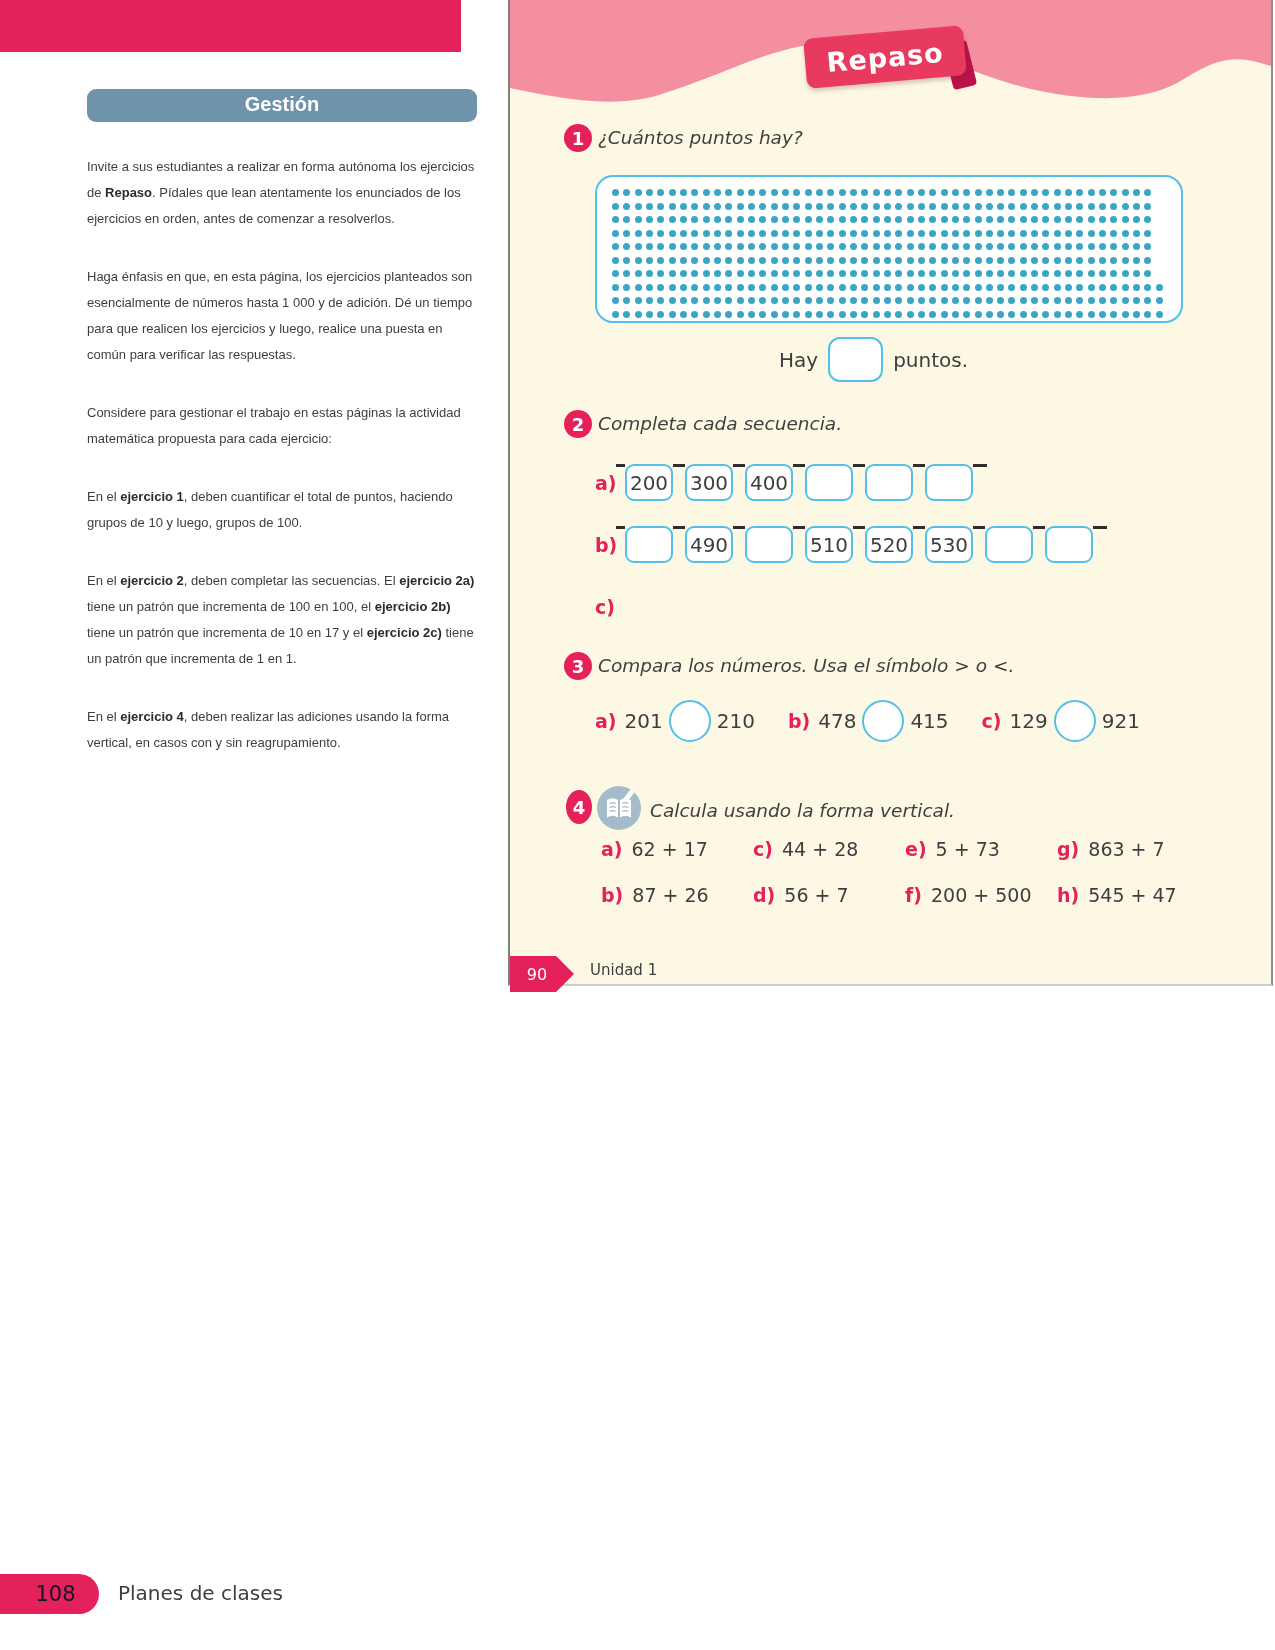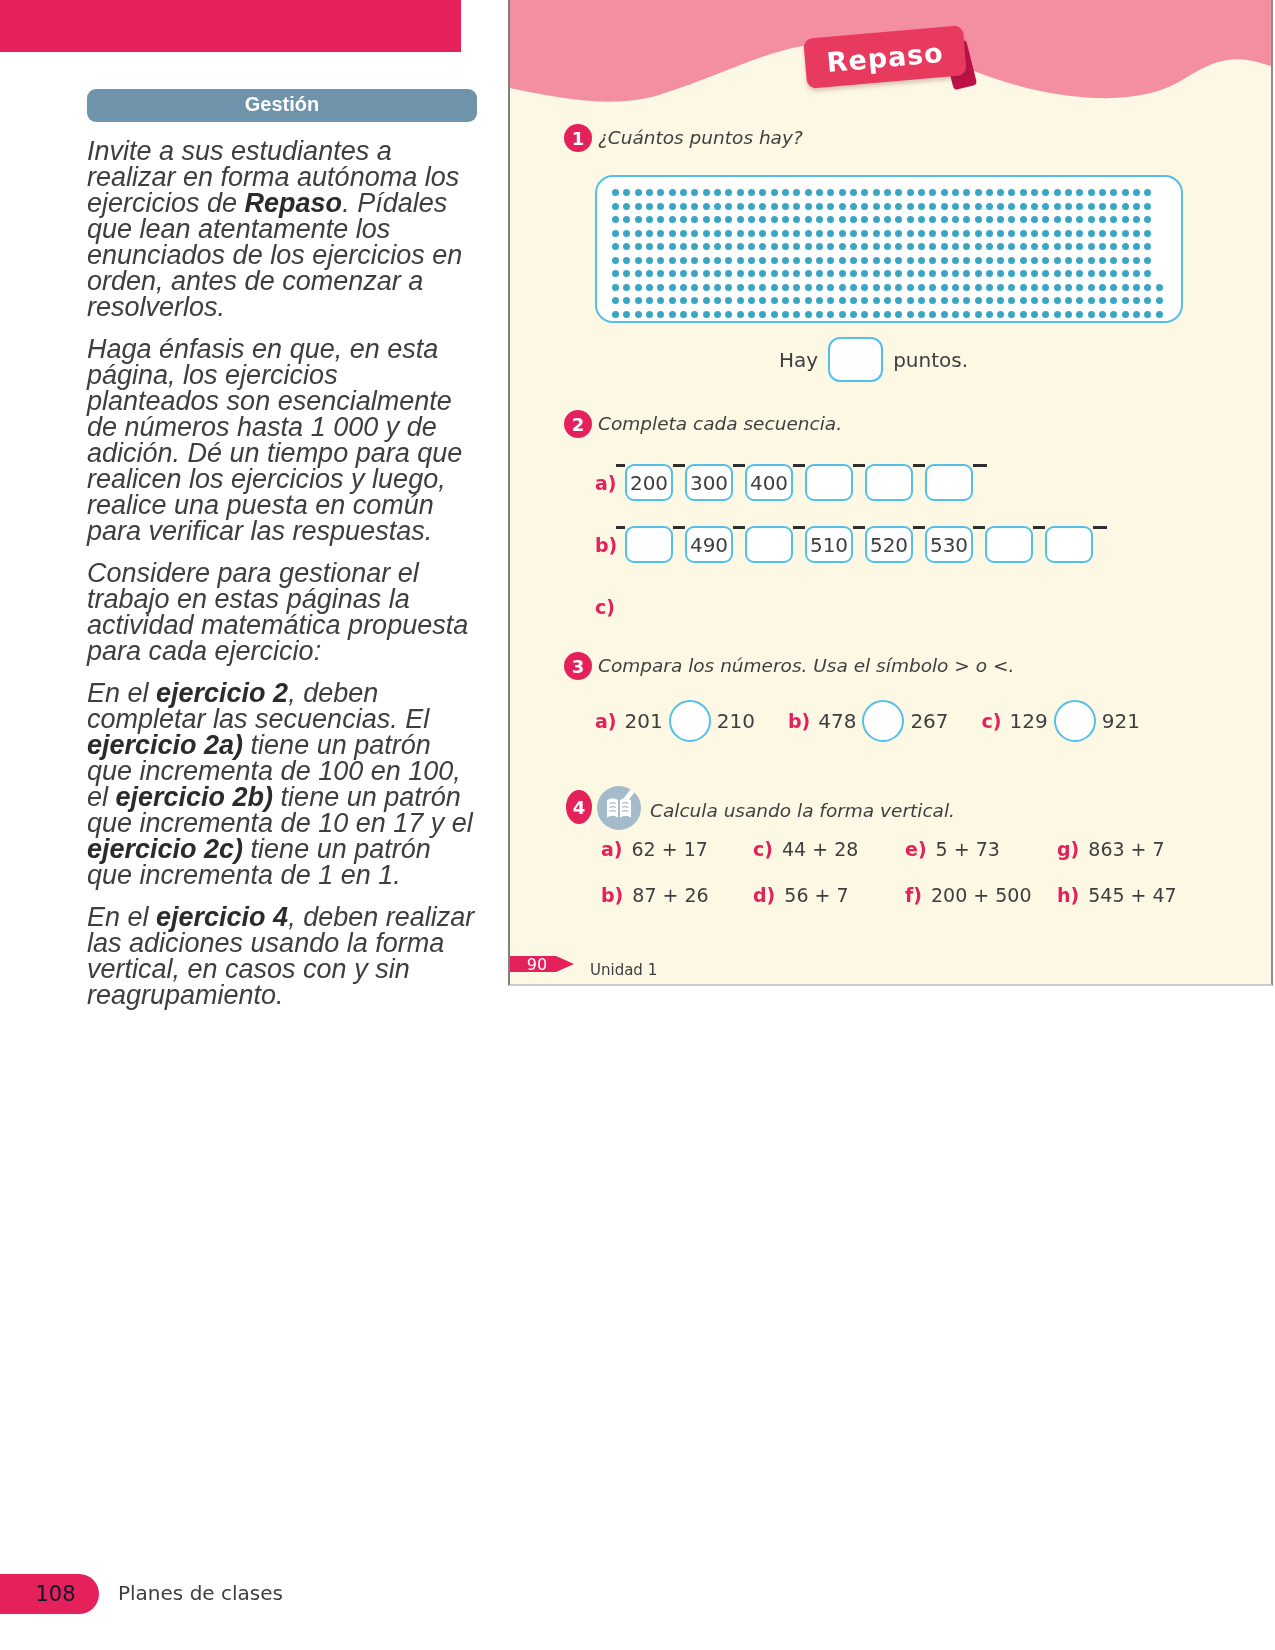--- a/index.html
+++ b/index.html
@@ -24,21 +24,21 @@
     --line:#2e2e30;
   }
   
   .top-bar{position:absolute;left:0;top:0;width:461px;height:52px;background:var(--crimson);}
   
   .left-col{position:absolute;left:87px;top:89px;width:390px;}
   .gestion{
     background:var(--slate);color:#fff;font-weight:bold;font-size:20px;
     text-align:center;border-radius:9px;padding:4px 8px 6px;
   }
-  .para{font-size:27px;line-height:26px;margin:16px 0 0;color:var(--ink);font-style:italic;}
+  .para{font-size:13px;line-height:26px;margin:32px 0 0;color:var(--ink);}
   .para b{color:#2b2b2d;}
   
   .workbook{
     position:absolute;left:508px;top:0;width:765px;height:986px;
     background:var(--cream);
     border-left:2px solid #7f7f7f;border-right:2px solid #8d8d8d;border-bottom:2px solid #cccccc;
     box-sizing:border-box;
     font-family:"DejaVu Sans", sans-serif;
   }
   .wave{position:absolute;left:0;top:0;width:100%;height:160px;display:block;}
@@ -101,21 +101,21 @@
   .calc-icon{position:absolute;left:87px;top:786px;width:44px;height:44px;display:block;}
   #problems{
     position:absolute;left:91px;top:838px;
     display:grid;grid-template-columns:152px 152px 152px auto;grid-row-gap:20px;row-gap:20px;
     font-size:19px;color:var(--ink);
   }
   .prob-item{display:flex;align-items:baseline;height:26px;white-space:nowrap;}
   .prob-item .item-label{margin-right:9px;}
   
   .page-tab{
-    position:absolute;left:0;top:956px;width:64px;height:16px;background:var(--crimson);
+    position:absolute;left:0;top:956px;width:64px;height:36px;background:var(--crimson);
     clip-path:polygon(0 0,72% 0,100% 50%,72% 100%,0 100%);
     color:#fff;font-size:16px;display:flex;align-items:center;justify-content:center;
     padding-right:10px;box-sizing:border-box;
   }
   .tab-unit{position:absolute;left:80px;top:961px;font-size:15px;color:var(--ink);}
   
   .footer-pill{
     position:absolute;left:0;top:1574px;width:99px;height:40px;background:var(--crimson);
     border-radius:0 20px 20px 0;color:#0f172a;font-size:21px;
     display:flex;align-items:center;justify-content:center;padding-left:12px;box-sizing:border-box;
@@ -127,20 +127,21 @@
 <body>
 
 <div class="top-bar"></div>
 
 <aside class="left-col">
   <div class="gestion">Gestión</div>
   <div id="paragraphs">
       <p class="para"><span>Invite a sus estudiantes a realizar en forma autónoma los ejercicios de </span><b>Repaso</b><span>. Pídales que lean atentamente los enunciados de los ejercicios en orden, antes de comenzar a resolverlos.</span></p>
       <p class="para"><span>Haga énfasis en que, en esta página, los ejercicios planteados son esencialmente de números hasta 1 000 y de adición. Dé un tiempo para que realicen los ejercicios y luego, realice una puesta en común para verificar las respuestas.</span></p>
       <p class="para"><span>Considere para gestionar el trabajo en estas páginas la actividad matemática propuesta para cada ejercicio:</span></p>
+      <p class="para"><span>En el </span><b>ejercicio 1</b><span>, deben cuantificar el total de puntos, haciendo grupos de 10 y luego, grupos de 100.</span></p>
       <p class="para"><span>En el </span><b>ejercicio 2</b><span>, deben completar las secuencias. El </span><b>ejercicio 2a)</b><span> tiene un patrón que incrementa de 100 en 100, el </span><b>ejercicio 2b)</b><span> tiene un patrón que incrementa de 10 en 17 y el </span><b>ejercicio 2c)</b><span> tiene un patrón que incrementa de 1 en 1.</span></p>
       <p class="para"><span>En el </span><b>ejercicio 4</b><span>, deben realizar las adiciones usando la forma vertical, en casos con y sin reagrupamiento.</span></p>
     </div>
 </aside>
 
 <section class="workbook">
   <svg class="wave" viewBox="0 0 766 160" preserveAspectRatio="none" aria-hidden="true">
     <path class="wave-path" d="M0,0 H766 V66 C740,58 720,52 680,78 C640,104 580,102 520,88 C450,70 420,44 340,42 C270,41 230,70 150,95 C100,110 40,96 0,88 Z"></path>
   </svg>
   <div class="badge-fold"></div>
@@ -224,21 +225,21 @@
       <div class="comp-item">
         <span class="item-label">a)</span>
         <span class="comp-num">201</span>
         <span class="comp-circle"></span>
         <span class="comp-num">210</span>
       </div>
       <div class="comp-item">
         <span class="item-label">b)</span>
         <span class="comp-num">478</span>
         <span class="comp-circle"></span>
-        <span class="comp-num">267</span>
+        <span class="comp-num">415</span>
       </div>
       <div class="comp-item">
         <span class="item-label">c)</span>
         <span class="comp-num">129</span>
         <span class="comp-circle"></span>
         <span class="comp-num">921</span>
       </div>
     </div>
 
   <div class="ex-num ex-num-oval" style="left:56px;top:790px;">4</div>

